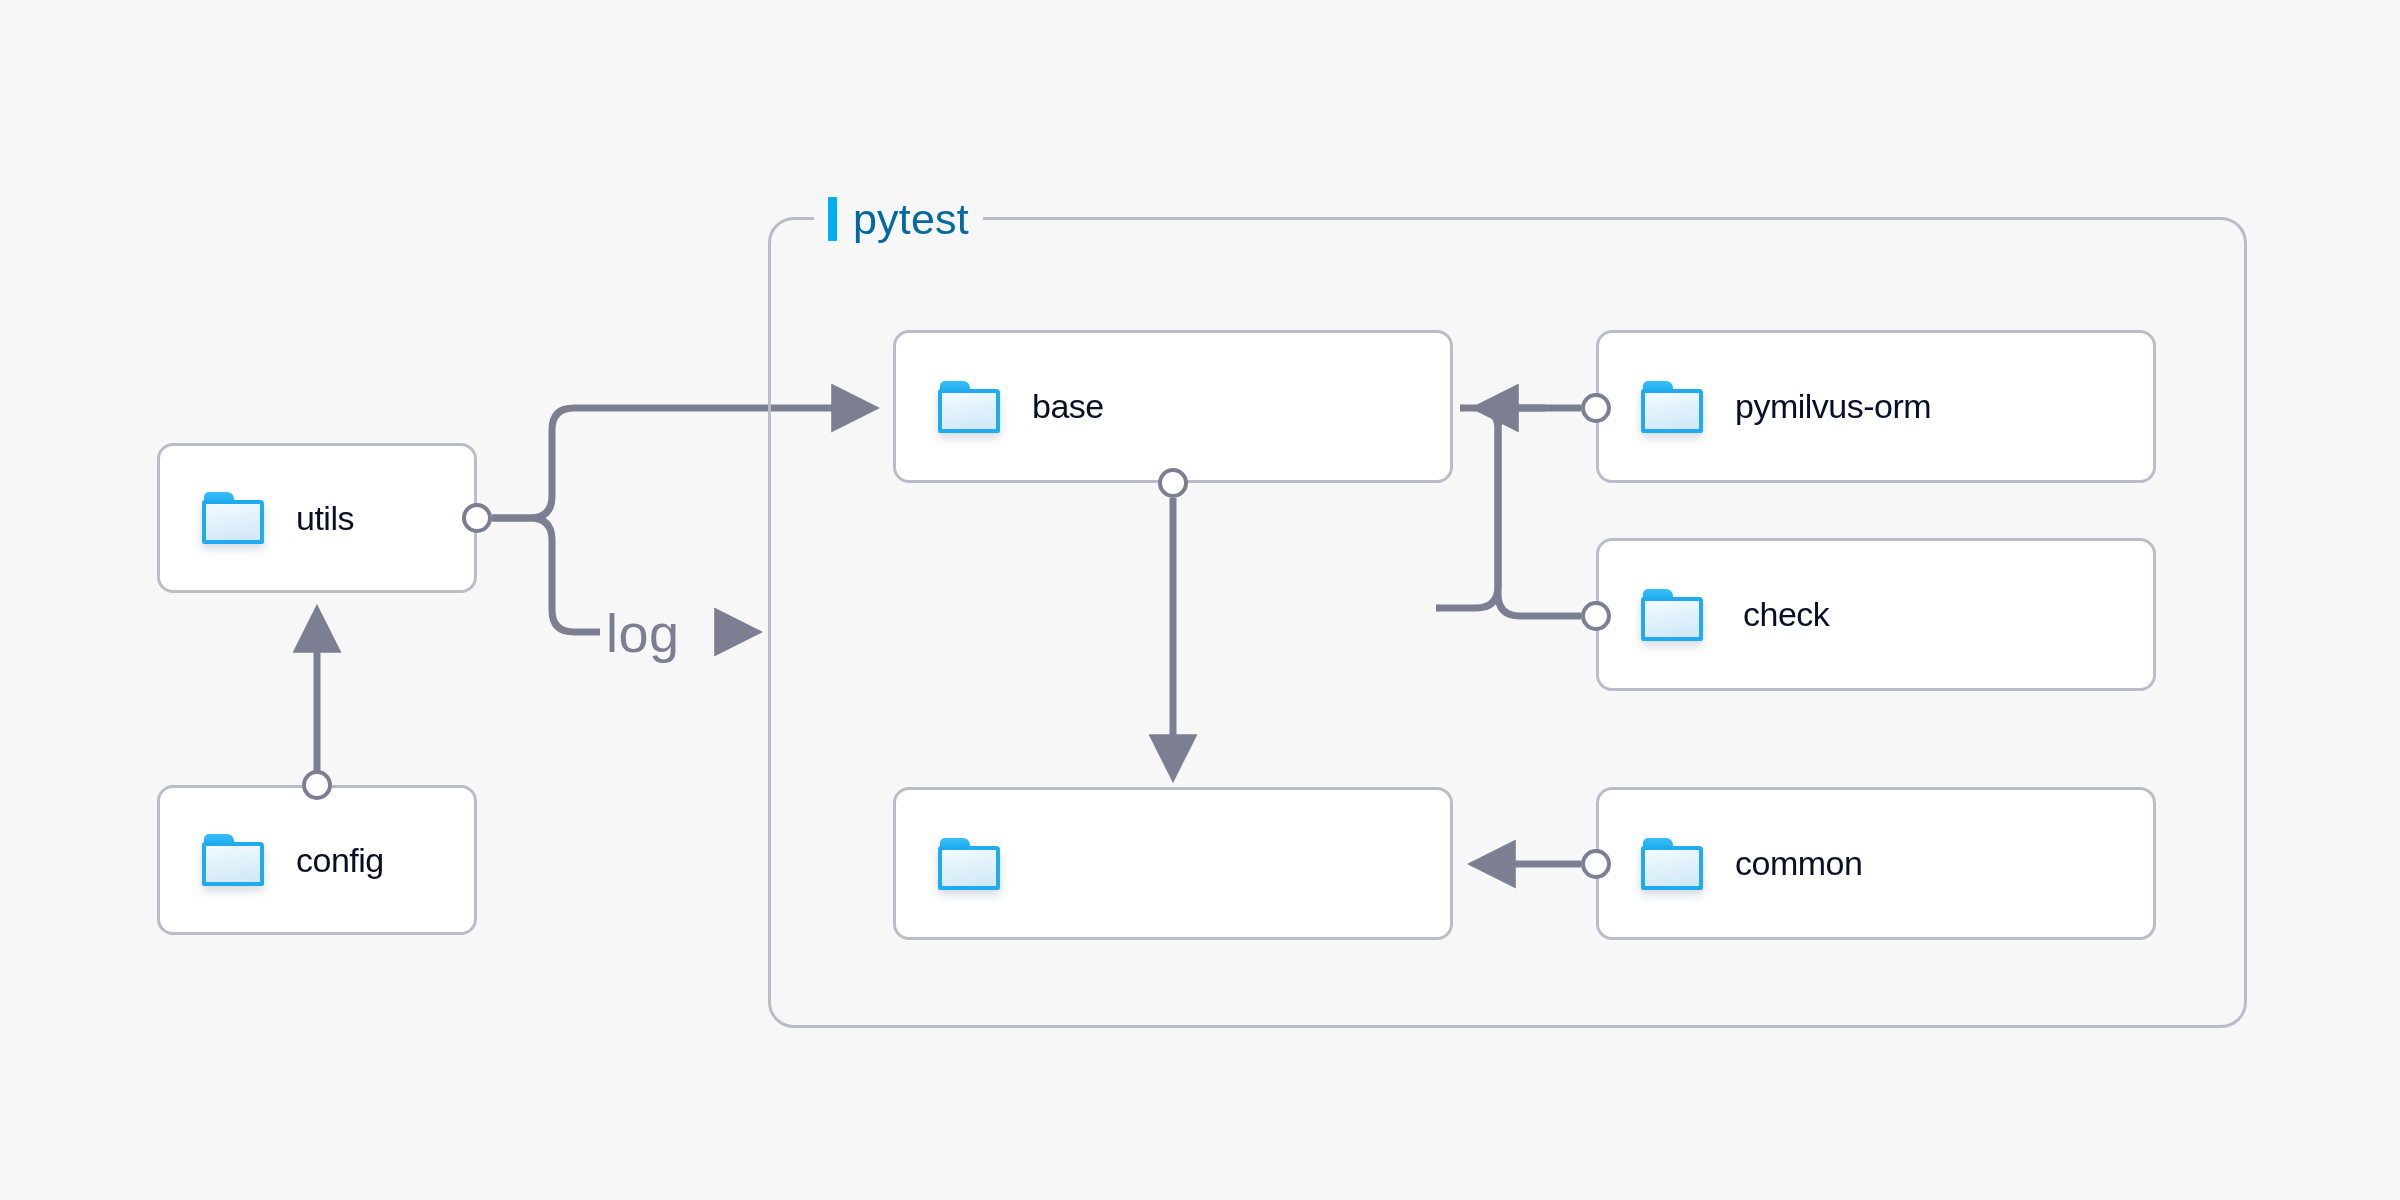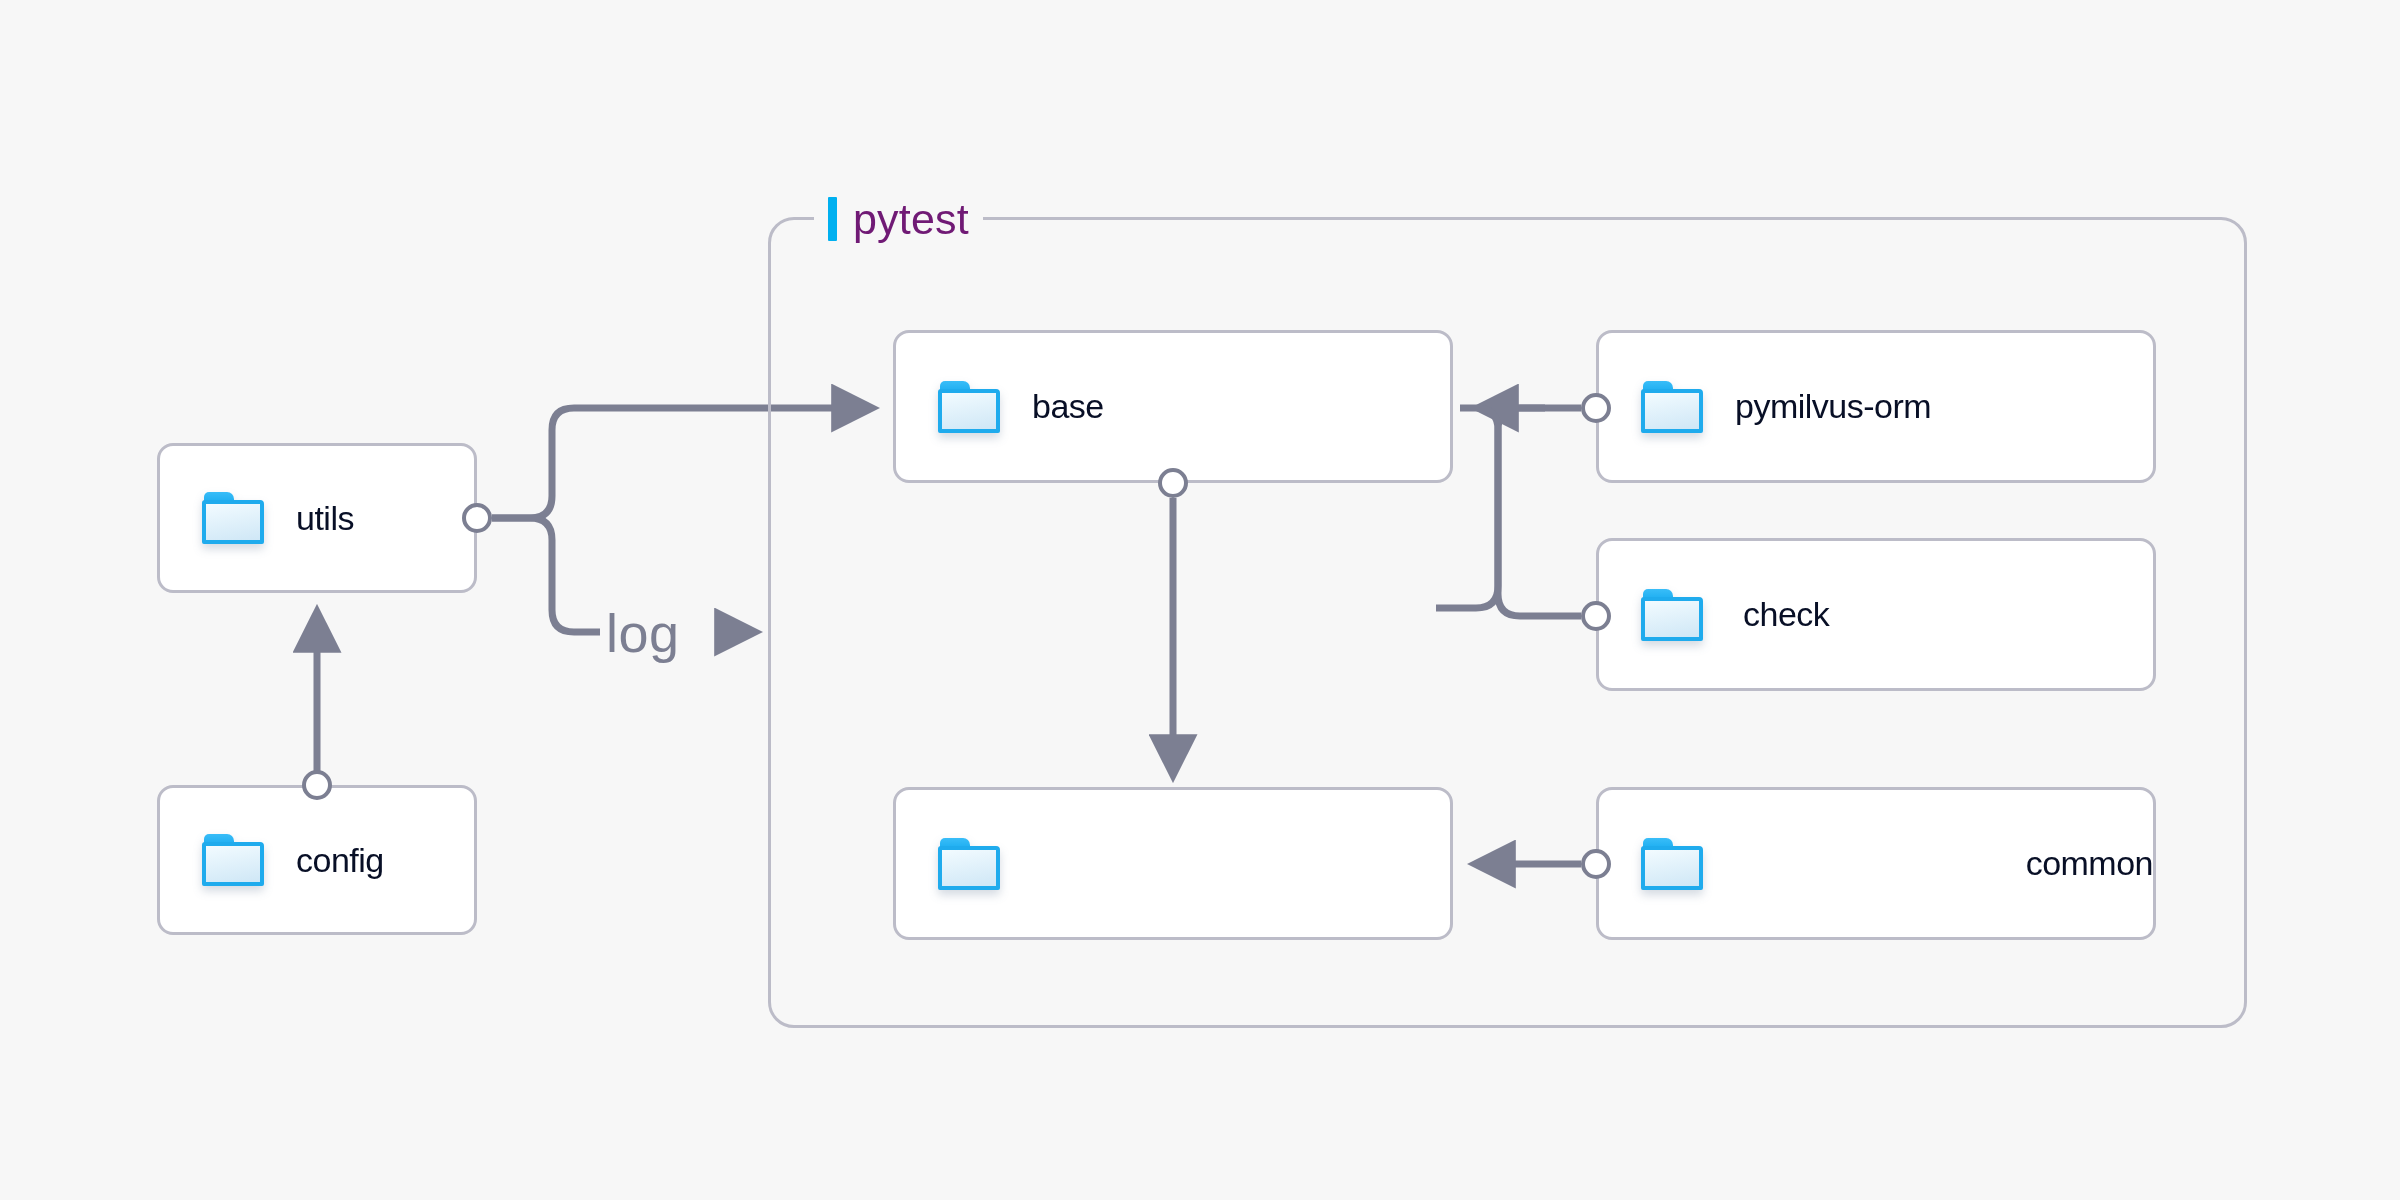--- a/index.html
+++ b/index.html
@@ -45,21 +45,21 @@
   }
   .group-label-bar {
     width: 9px;
     height: 44px;
     background: #00b0f0;
     border-radius: 1px;
     flex: 0 0 auto;
   }
   .group-label-text {
     font-size: 43px;
-    color: #701a75;
+    color: #0369a1;
     letter-spacing: 0.2px;
     white-space: nowrap;
     text-align: right;
   }
 
   
   .node {
     position: absolute;
     box-sizing: border-box;
     background: #ffffff;
@@ -208,21 +208,21 @@
 
   <div class="node" style="left:1596px; top:538px; width:560px; height:153px;gap:40px;">
     <span class="folder-icon">
       <span class="tab"></span>
         <span class="body"></span>
     </span>
     <span class="node-label">check</span>
   </div>
   <div class="port" style="left:1581px; top:601px;"></div>
 
-  <div class="node" style="left:1596px; top:787px; width:560px; height:153px;justify-content:space-between;">
+  <div class="node" style="left:1596px; top:787px; width:560px; height:153px;">
     <span class="folder-icon">
       <span class="tab"></span>
         <span class="body"></span>
     </span>
     <span class="node-label">common</span>
   </div>
   <div class="port" style="left:1581px; top:849px;"></div>
 
   <span class="edge-label" style="left:600px; top:602px;">log</span>
 

